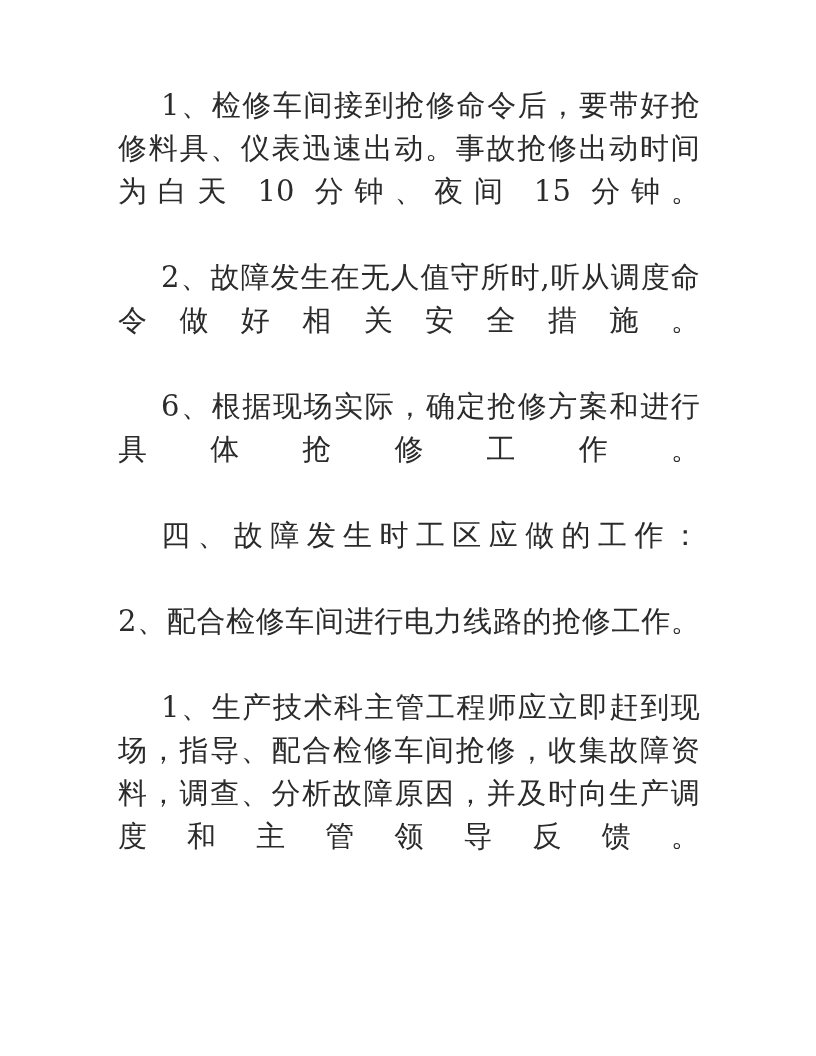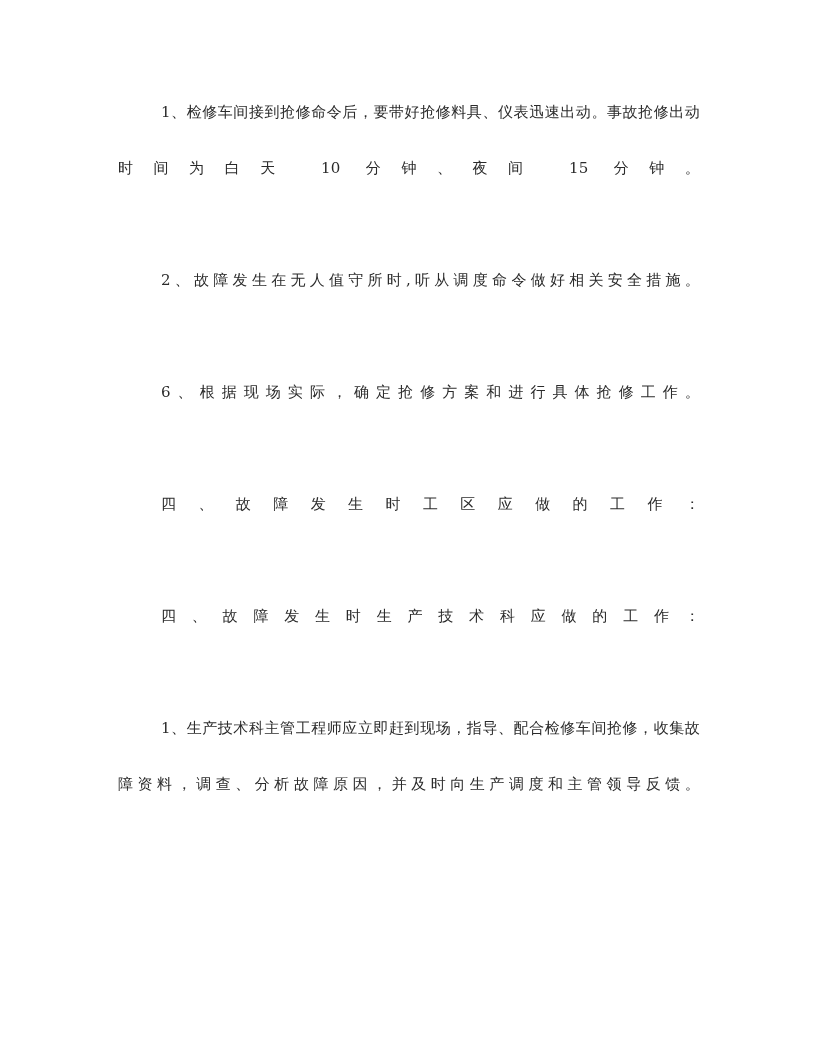--- a/index.html
+++ b/index.html
@@ -16,22 +16,22 @@
     box-sizing: border-box;
   }
   .doc-body {
     position: absolute;
     left: 118px;
     top: 84px;
     width: 582px;
   }
   .para {
     font-family: "DejaVu Serif", "Liberation Serif", serif;
-    font-size: 15px;
-    line-height: 56px;
+    font-size: 29px;
+    line-height: 43px;
     color: #2b2b2b;
     text-align: justify;
     text-justify: inter-character;
     margin: 0 0 0 0;
     letter-spacing: 0.2px;
     white-space: normal;
     word-break: break-all;
   }
   
   .para.indent {
@@ -57,19 +57,19 @@
     <p class="para indent">1、检修车间接到抢修命令后，要带好抢修料具、仪表迅速出动。事故抢修出动时间为白天 10 分钟、夜间 15 分钟。</p>
 
 
     <p class="para indent">2、故障发生在无人值守所时,听从调度命令做好相关安全措施。</p>
 
     <p class="para indent">6、根据现场实际，确定抢修方案和进行具体抢修工作。</p>
 
     <p class="para indent">四、故障发生时工区应做的工作：</p>
 
 
+    <p class="para flush">2、配合检修车间进行电力线路的抢修工作。</p>
 
-    <p class="para indent">四、故障发生时生产技术科应做的工作：</p>
 
     <p class="para indent">1、生产技术科主管工程师应立即赶到现场，指导、配合检修车间抢修，收集故障资料，调查、分析故障原因，并及时向生产调度和主管领导反馈。</p>
 
   </div>
 </div>
 
 </body></html>

